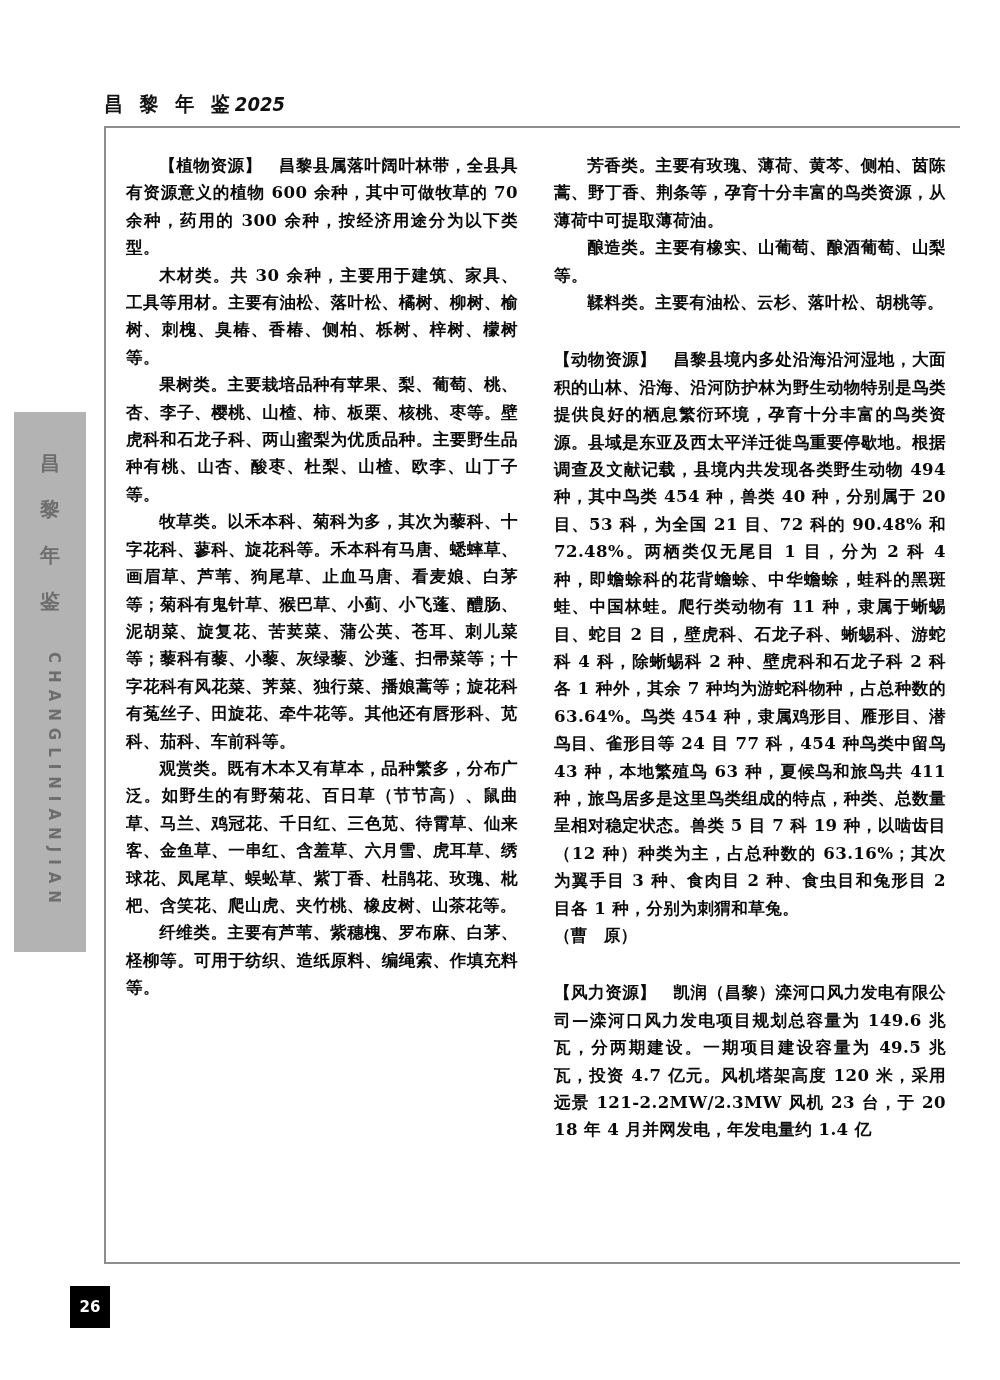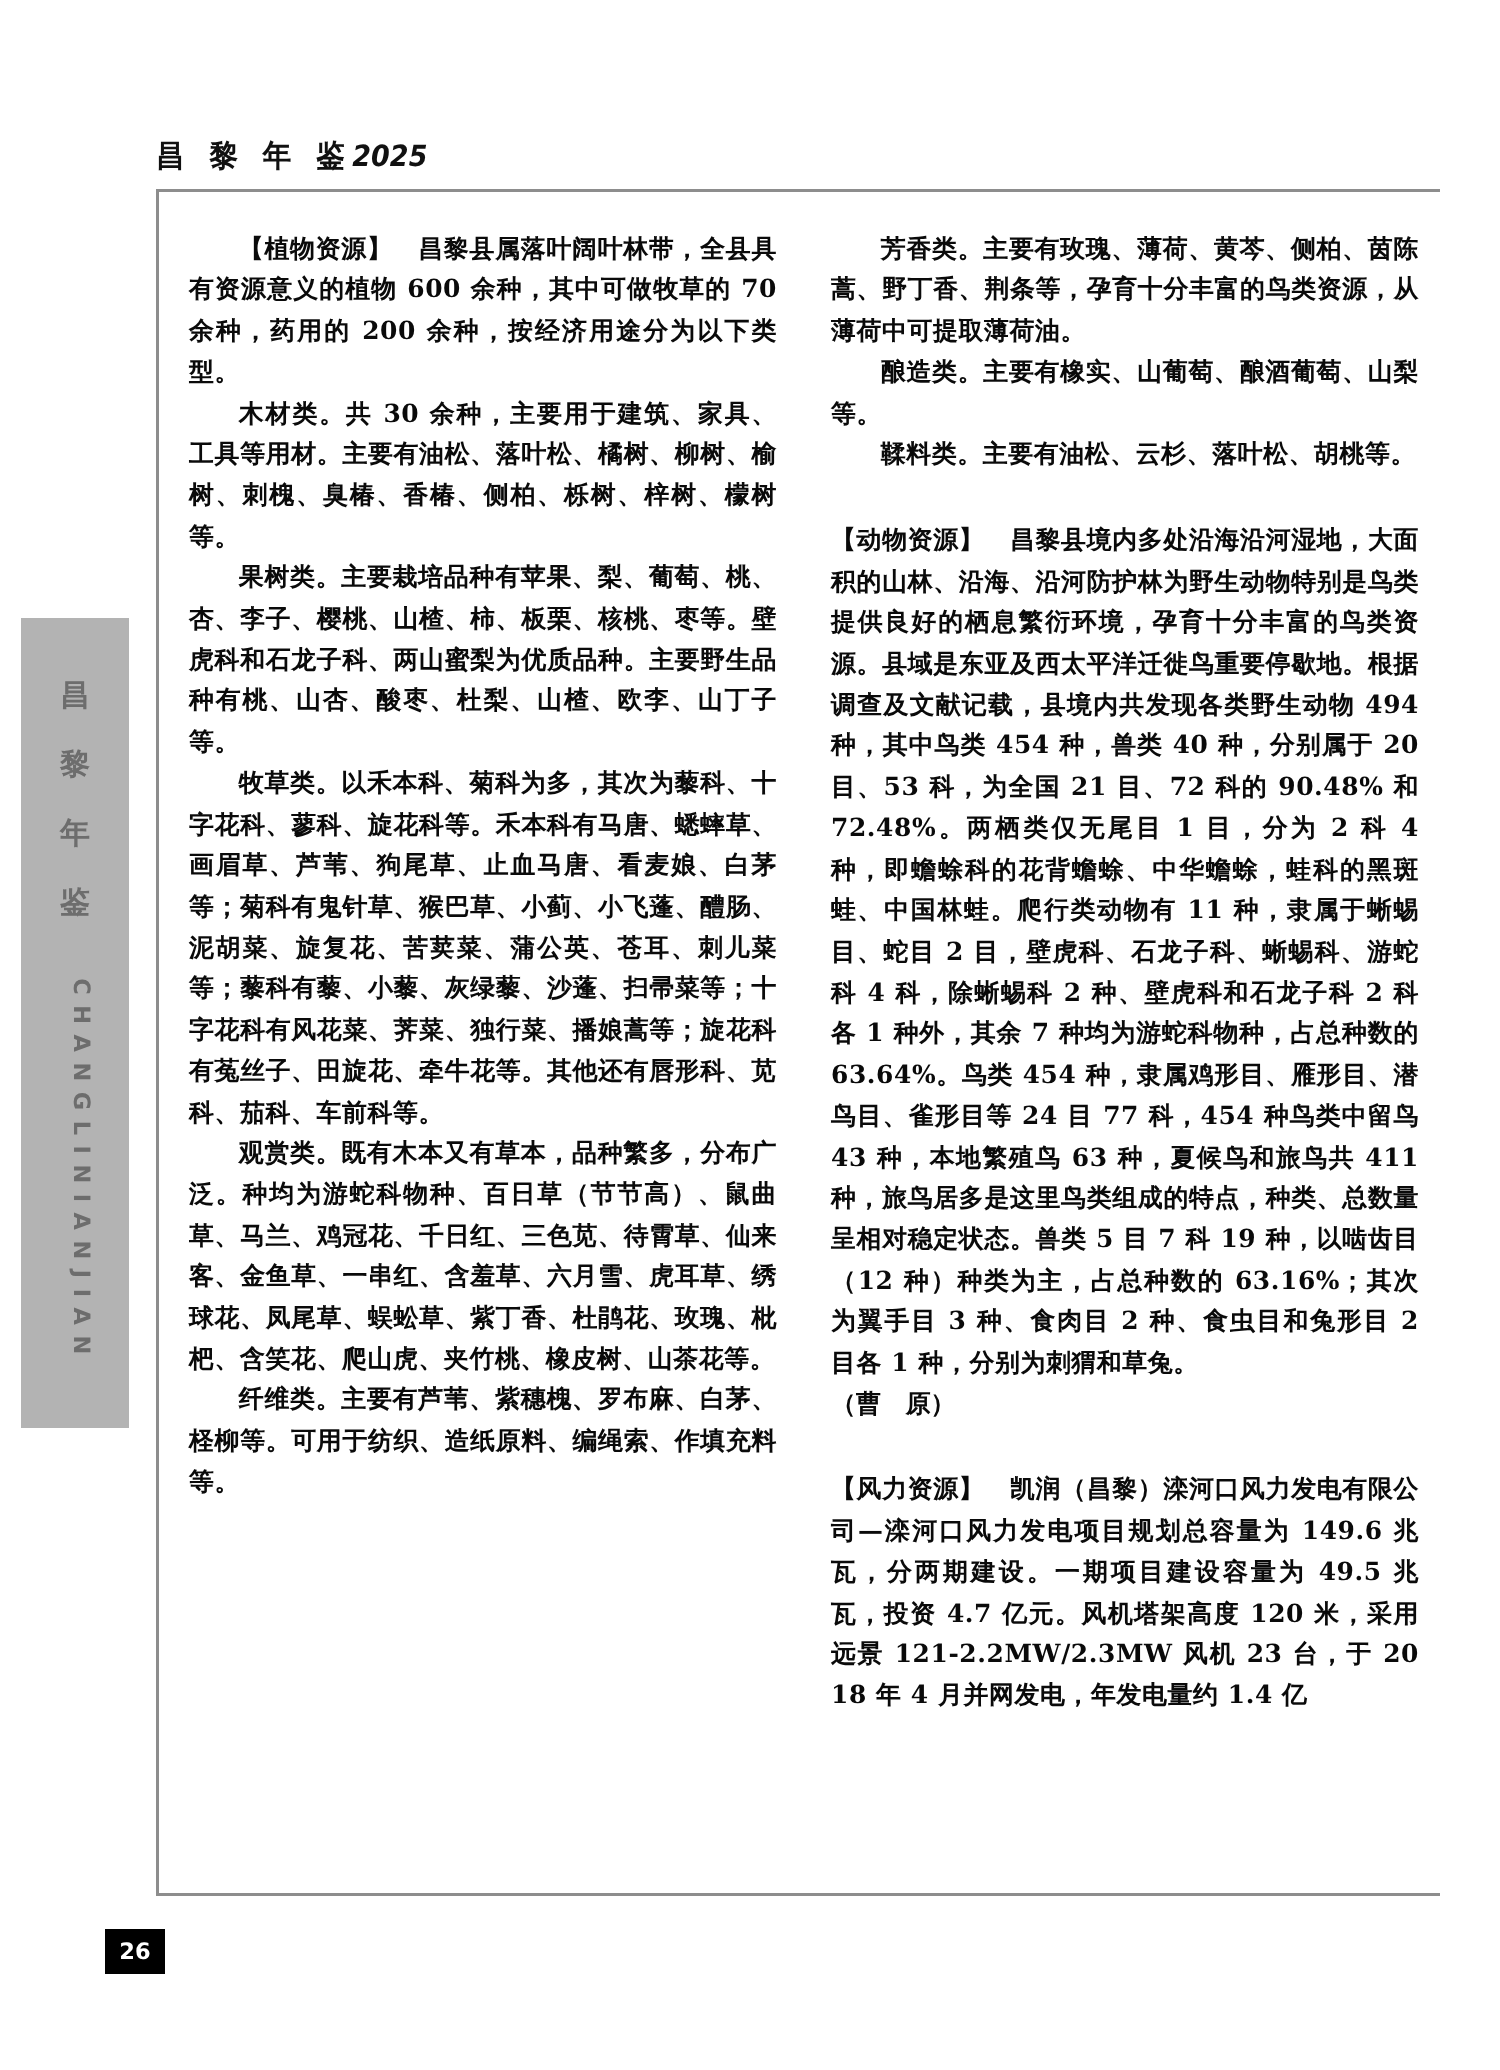--- a/index.html
+++ b/index.html
@@ -106,21 +106,21 @@
     color: #6d6d6d;
     white-space: nowrap;
   }
 
   
   .folio {
     position: absolute;
     left: 70px;
     top: 1286px;
     width: 40px;
-    height: 30px;
+    height: 42px;
     background: #000;
     color: #fff;
     font-family: "DejaVu Sans", "Liberation Sans", sans-serif;
     font-weight: bold;
     font-size: 15px;
     display: flex;
     align-items: center;
     justify-content: center;
   }
 
@@ -187,25 +187,25 @@
       <span>鉴</span>
     </div>
     <div class="tab-py">CHANGLINIANJIAN</div>
   </div>
 
   <div class="folio">26</div>
 
   <div class="columns">
 
     <div class="col">
-      <p class="para">【植物资源】　昌黎县属落叶阔叶林带，全县具有资源意义的植物 600 余种，其中可做牧草的 70 余种，药用的 200 余种，按经济用途分为以下类型。</p>
+      <p class="para">【植物资源】　昌黎县属落叶阔叶林带，全县具有资源意义的植物 600 余种，其中可做牧草的 70 余种，药用的 300 余种，按经济用途分为以下类型。</p>
       <p class="para">木材类。共 30 余种，主要用于建筑、家具、工具等用材。主要有油松、落叶松、橘树、柳树、榆树、刺槐、臭椿、香椿、侧柏、栎树、梓树、檬树等。</p>
       <p class="para">果树类。主要栽培品种有苹果、梨、葡萄、桃、杏、李子、樱桃、山楂、柿、板栗、核桃、枣等。壁虎科和石龙子科、两山蜜梨为优质品种。主要野生品种有桃、山杏、酸枣、杜梨、山楂、欧李、山丁子等。</p>
       <p class="para">牧草类。以禾本科、菊科为多，其次为藜科、十字花科、蓼科、旋花科等。禾本科有马唐、蟋蟀草、画眉草、芦苇、狗尾草、止血马唐、看麦娘、白茅等；菊科有鬼针草、猴巴草、小蓟、小飞蓬、醴肠、泥胡菜、旋复花、苦荬菜、蒲公英、苍耳、刺儿菜等；藜科有藜、小藜、灰绿藜、沙蓬、扫帚菜等；十字花科有风花菜、荠菜、独行菜、播娘蒿等；旋花科有菟丝子、田旋花、牵牛花等。其他还有唇形科、苋科、茄科、车前科等。</p>
-      <p class="para">观赏类。既有木本又有草本，品种繁多，分布广泛。种均为游蛇科物种、百日草（节节高）、鼠曲草、马兰、鸡冠花、千日红、三色苋、待霄草、仙来客、金鱼草、一串红、含羞草、六月雪、虎耳草、绣球花、凤尾草、蜈蚣草、紫丁香、杜鹃花、玫瑰、枇杷、含笑花、爬山虎、夹竹桃、橡皮树、山茶花等。</p>
+      <p class="para">观赏类。既有木本又有草本，品种繁多，分布广泛。如野生的有野菊花、百日草（节节高）、鼠曲草、马兰、鸡冠花、千日红、三色苋、待霄草、仙来客、金鱼草、一串红、含羞草、六月雪、虎耳草、绣球花、凤尾草、蜈蚣草、紫丁香、杜鹃花、玫瑰、枇杷、含笑花、爬山虎、夹竹桃、橡皮树、山茶花等。</p>
       <p class="para">纤维类。主要有芦苇、紫穗槐、罗布麻、白茅、柽柳等。可用于纺织、造纸原料、编绳索、作填充料等。</p>
     </div>
 
     <div class="col">
       <p class="para">芳香类。主要有玫瑰、薄荷、黄芩、侧柏、茵陈蒿、野丁香、荆条等，孕育十分丰富的鸟类资源，从薄荷中可提取薄荷油。</p>
       <p class="para">酿造类。主要有橡实、山葡萄、酿酒葡萄、山梨等。</p>
       <p class="para">鞣料类。主要有油松、云杉、落叶松、胡桃等。</p>
       <div class="gap-md"></div>
       <p class="para noindent">【动物资源】　昌黎县境内多处沿海沿河湿地，大面积的山林、沿海、沿河防护林为野生动物特别是鸟类提供良好的栖息繁衍环境，孕育十分丰富的鸟类资源。县域是东亚及西太平洋迁徙鸟重要停歇地。根据调查及文献记载，县境内共发现各类野生动物 494 种，其中鸟类 454 种，兽类 40 种，分别属于 20 目、53 科，为全国 21 目、72 科的 90.48% 和 72.48%。两栖类仅无尾目 1 目，分为 2 科 4 种，即蟾蜍科的花背蟾蜍、中华蟾蜍，蛙科的黑斑蛙、中国林蛙。爬行类动物有 11 种，隶属于蜥蜴目、蛇目 2 目，壁虎科、石龙子科、蜥蜴科、游蛇科 4 科，除蜥蜴科 2 种、壁虎科和石龙子科 2 科各 1 种外，其余 7 种均为游蛇科物种，占总种数的 63.64%。鸟类 454 种，隶属鸡形目、雁形目、潜鸟目、雀形目等 24 目 77 科，454 种鸟类中留鸟 43 种，本地繁殖鸟 63 种，夏候鸟和旅鸟共 411 种，旅鸟居多是这里鸟类组成的特点，种类、总数量呈相对稳定状态。兽类 5 目 7 科 19 种，以啮齿目（12 种）种类为主，占总种数的 63.16%；其次为翼手目 3 种、食肉目 2 种、食虫目和兔形目 2 目各 1 种，分别为刺猬和草兔。</p>
       <p class="sig">（曹　原）</p>

